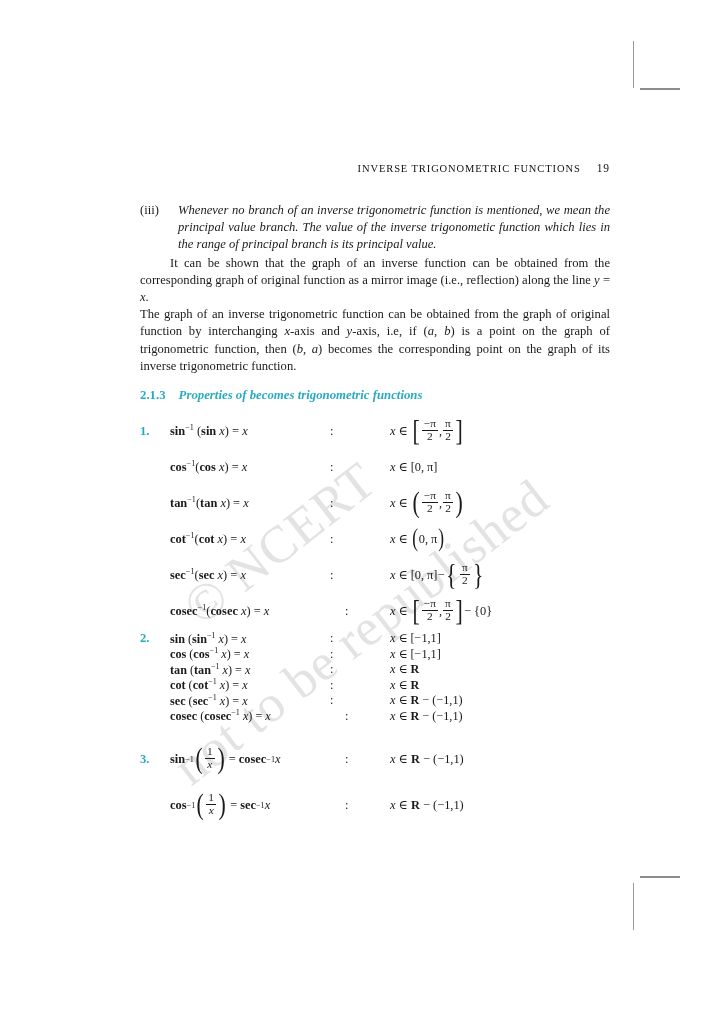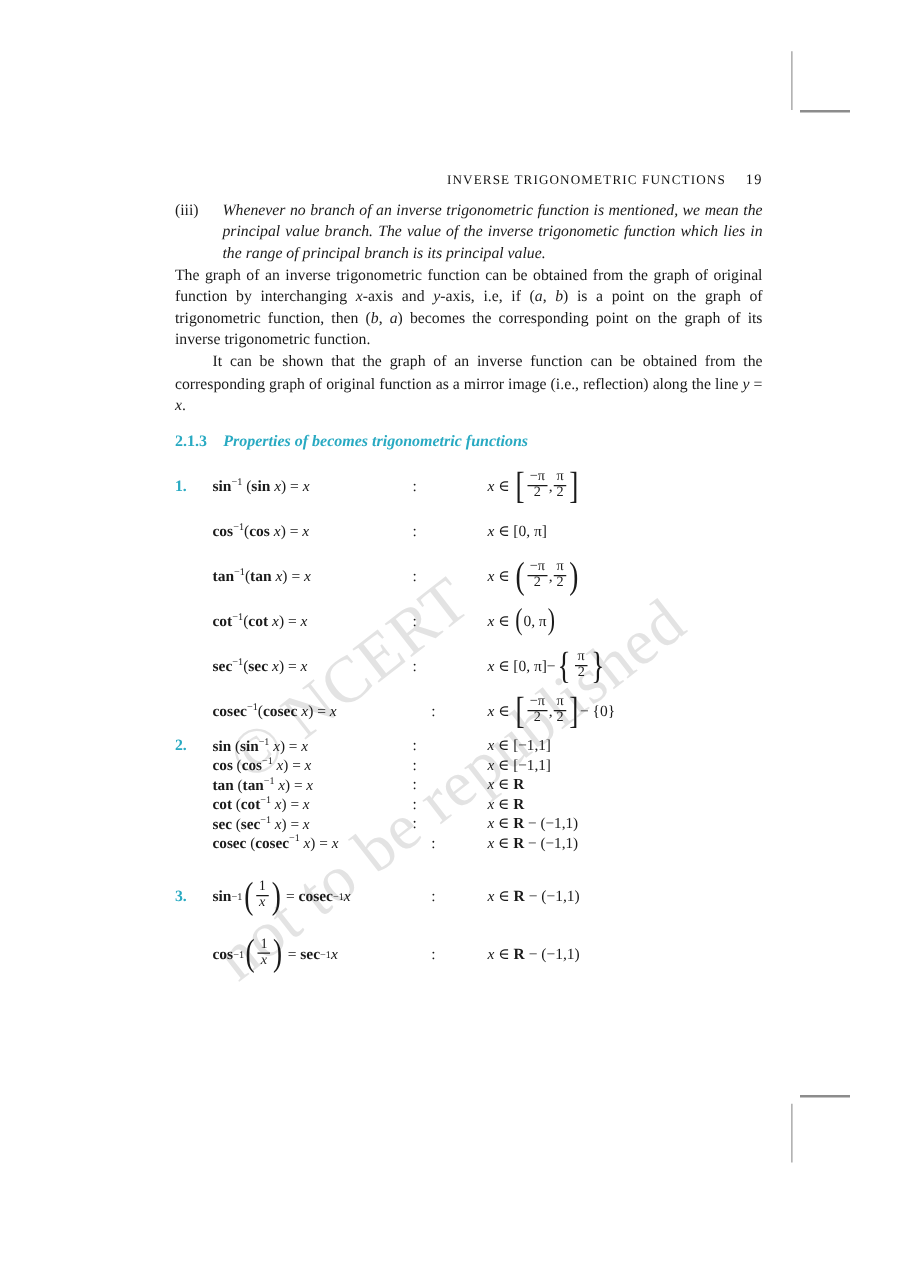--- a/index.html
+++ b/index.html
@@ -61,20 +61,21 @@
     top: 420px;
     font-size: 52px;
     transform: rotate(-38deg);
   }
 
   
   #page {
     position: absolute;
     inset: 0;
     z-index: 2;
+    margin-top: 24px;
   }
 
   #running-head {
     position: absolute;
     left: 140px;
     top: 138px;
     width: 470px;
     text-align: right;
     font-size: 10.5px;
     letter-spacing: 0.9px;
@@ -82,21 +83,21 @@
     font-family: "Liberation Serif", "DejaVu Serif", serif;
   }
   #running-head .pgnum {
     margin-left: 16px;
     font-size: 11.5px;
   }
 
   .content {
     position: absolute;
     left: 140px;
-    top: 160px;
+    top: 178px;
     width: 470px;
   }
 
   
   .note-item {
     display: flex;
     font-size: 12.6px;
     line-height: 17.2px;
     text-align: justify;
   }
@@ -240,28 +241,28 @@
   </div>
 
   <div class="content">
 
     <div class="note-item">
       <div class="marker">(iii)</div>
       <div class="note-body">Whenever no branch of an inverse trigonometric function is mentioned, we mean the principal value branch. The value of the inverse trigonometic function which lies in the range of principal branch is its principal value.</div>
     </div>
 
 
+    <p class="para indent">It can be shown that the graph of an inverse function can be obtained from the
+      corresponding graph of original function as a mirror image (i.e., reflection) along the
+      line <span class="mi">y</span> = <span class="mi">x</span>.</p>
+
     <p class="para">The graph of an inverse trigonometric function can be obtained from the graph of
       original function by interchanging <span class="mi">x</span>-axis and <span class="mi">y</span>-axis, i.e, if (<span class="mi">a</span>, <span class="mi">b</span>) is a point on the graph
       of trigonometric function, then (<span class="mi">b</span>, <span class="mi">a</span>) becomes the corresponding point on the graph of
       its inverse trigonometric function.</p>
-
-    <p class="para indent">It can be shown that the graph of an inverse function can be obtained from the
-      corresponding graph of original function as a mirror image (i.e., reflection) along the
-      line <span class="mi">y</span> = <span class="mi">x</span>.</p>
 
     <div class="sec-head" style="margin-top:13px;">
       <span class="num">2.1.3</span><span>Properties of becomes trigonometric functions</span>
     </div>
 
     <div class="prop-group g1" style="margin-top:10px;">
 
       <div class="prop-row">
         <div class="idx">1.</div>
         <div class="lhs">

